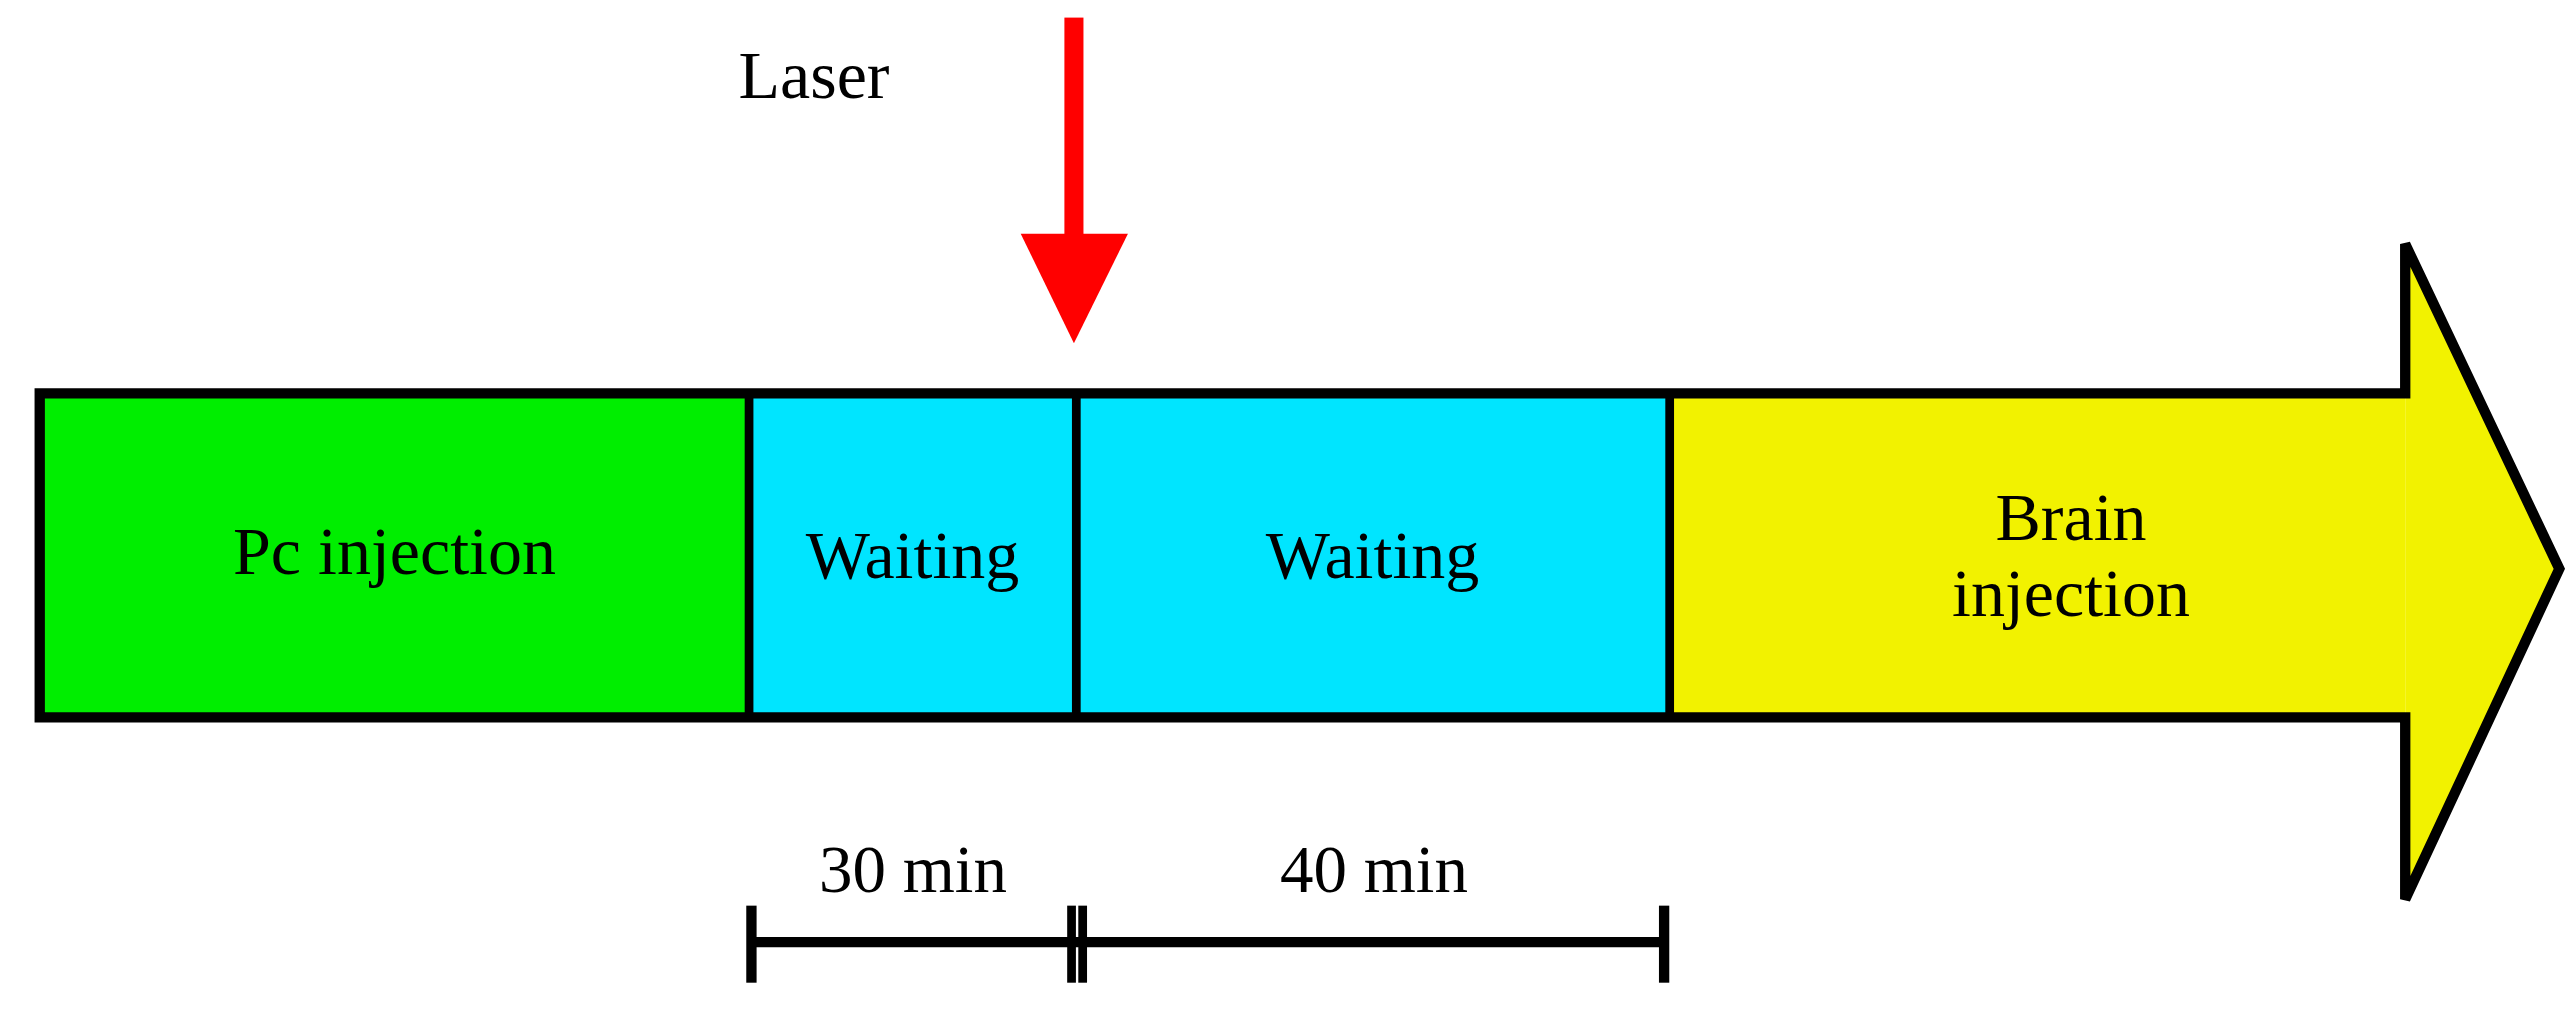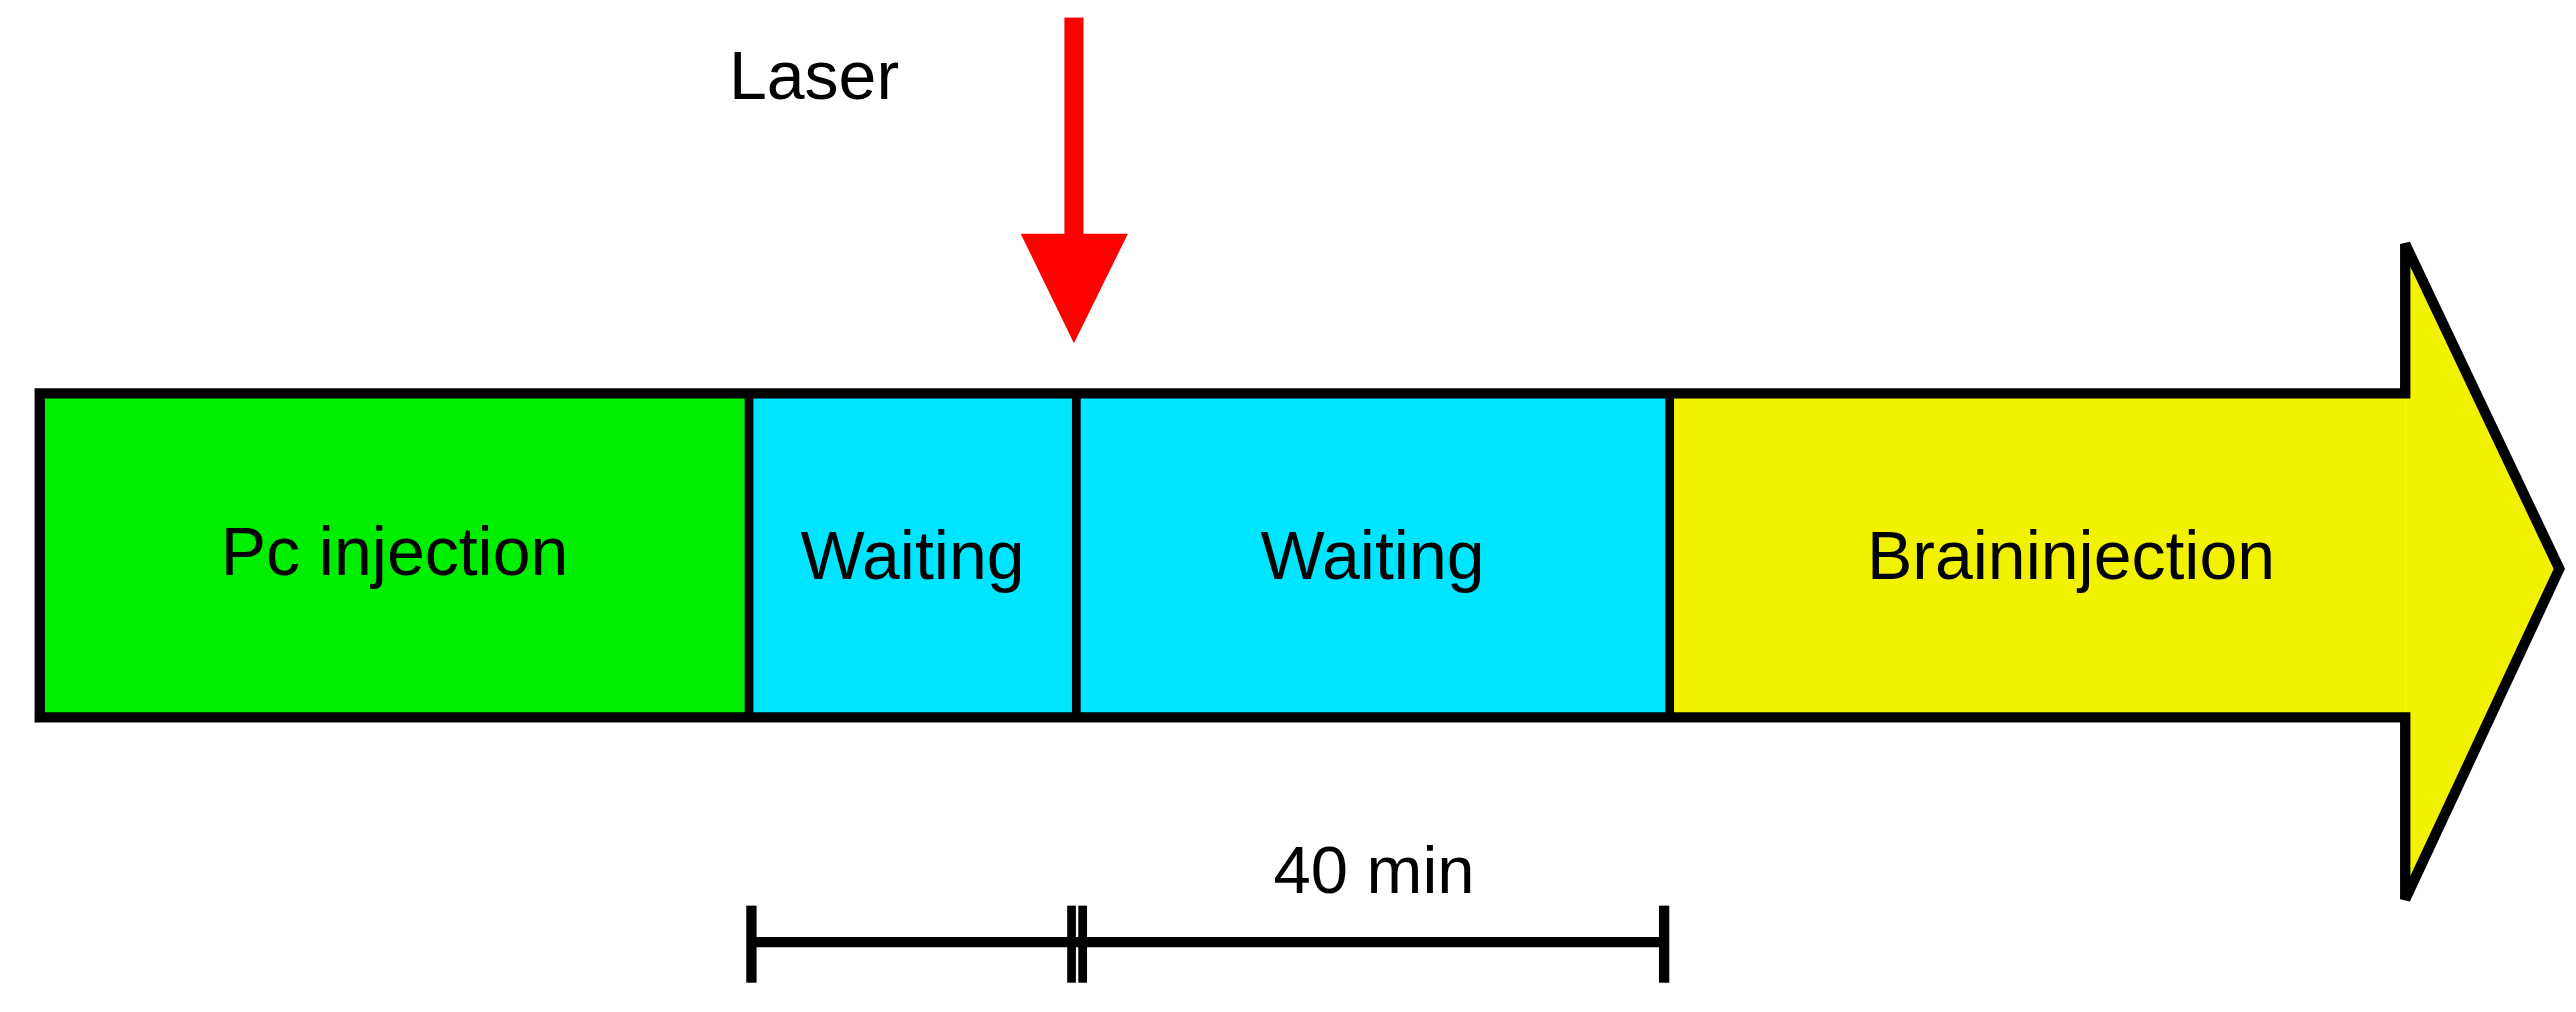--- a/index.html
+++ b/index.html
@@ -24,33 +24,34 @@
     top: 0;
     width: 2576px;
     height: 1013px;
     display: block;
   }
   .seg-label,
   .laser-label,
   .tick-label {
     position: absolute;
     color: #000000;
-    font-family: Liberation Sans, sans-serif;
+    font-family: Liberation Serif, serif;
     white-space: pre;
     line-height: 1.06;
     text-align: center;
     user-select: none;
   }
   .seg-label {
     font-size: 68px;
     display: flex;
     align-items: center;
     justify-content: center;
   }
   .seg-label.two-line {
+    flex-direction: column;
     line-height: 1.12;
   }
   .laser-label {
     font-size: 68px;
     display: flex;
     align-items: center;
     justify-content: center;
   }
   .tick-label {
     font-size: 67px;
@@ -125,17 +126,18 @@
 
   <div class="seg-label" id="seg-waiting-2">
     <span>Waiting</span>
   </div>
 
   <div class="seg-label two-line" id="seg-brain-collection">
     <span>Brain</span>
     <span>injection</span>
   </div>
 
+  <div class="tick-label" id="label-30min">30 min</div>
 
   <div class="tick-label" id="label-60min">40 min</div>
 
 </div>
 
 
 </body></html>

